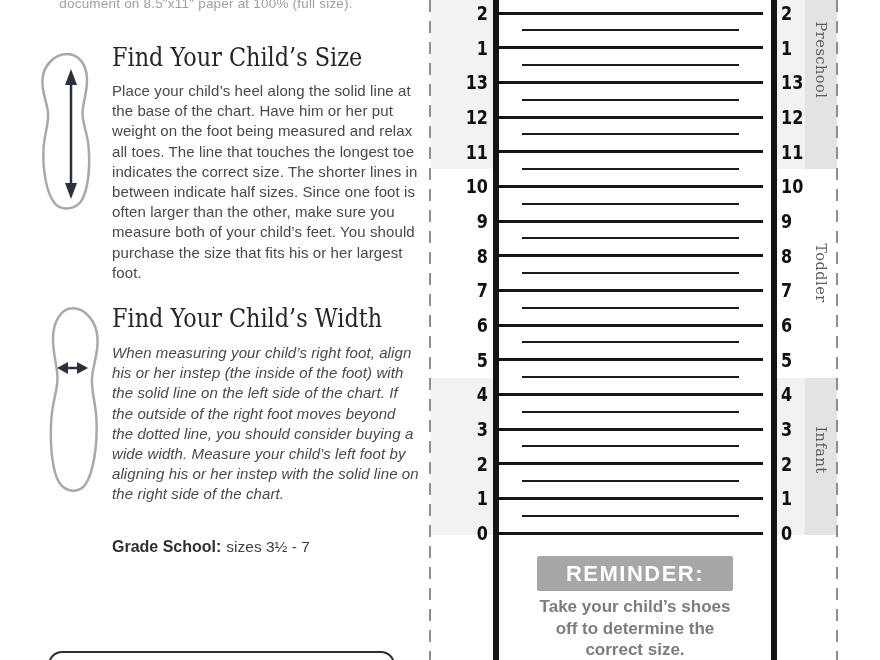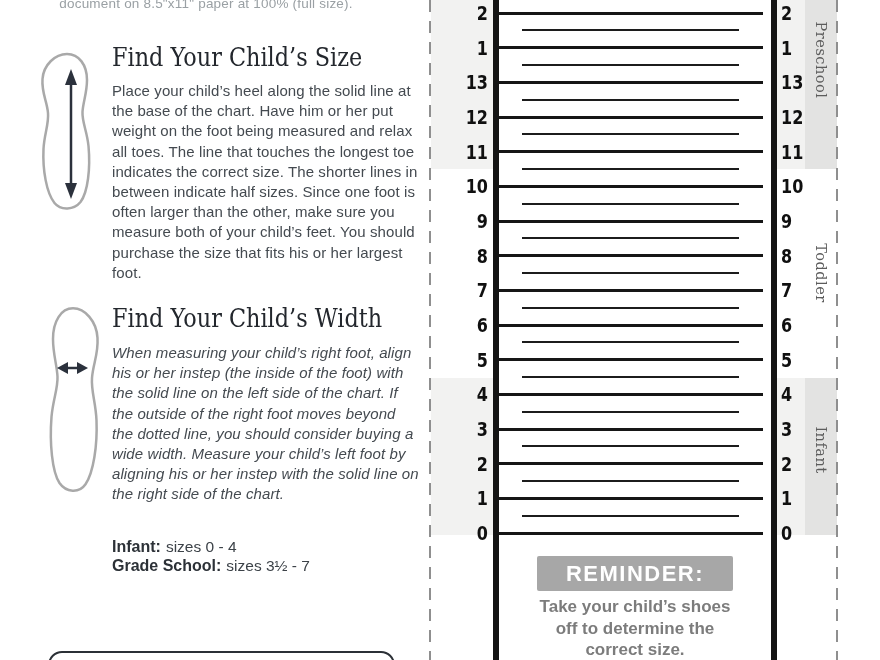--- a/index.html
+++ b/index.html
@@ -76,21 +76,20 @@
     <line x1="32" y1="62" x2="45" y2="62" stroke-width="2.5"></line>
     <polygon points="23,62 34,56 34,68" stroke="none"></polygon>
     <polygon points="54,62 43,56 43,68" stroke="none"></polygon>
   </g>
 </svg>
 
 <div class="abs heading" id="heading-width">Find Your Child’s Width</div>
 <div class="abs para" id="para-width">When measuring your child’s right foot, align his or her instep (the inside of the foot) with the solid line on the left side of the chart. If the outside of the right foot moves beyond the dotted line, you should consider buying a wide width. Measure your child’s left foot by aligning his or her instep with the solid line on the right side of the chart.</div>
 
 <div class="abs" id="size-ranges">
-    <div class="range-row"><span class="range-label">Infant:</span><span class="range-value">sizes 0 - 4</span></div>
     <div class="range-row"><span class="range-label">Grade School:</span><span class="range-value">sizes 3½ - 7</span></div>
   </div>
 
 <div class="abs" id="bottom-box"></div>
 
 <div class="abs" id="chart-layer">
     <div class="band light" style="left: 431px; top: 0px; width: 62px; height: 169px;"></div>
     <div class="band light" style="left: 777px; top: 0px; width: 28px; height: 169px;"></div>
     <div class="band mid" style="left: 805px; top: 0px; width: 32px; height: 169px;"></div>
     <div class="abs v-label" style="left: 760px; top: -1px;">Preschool</div>

